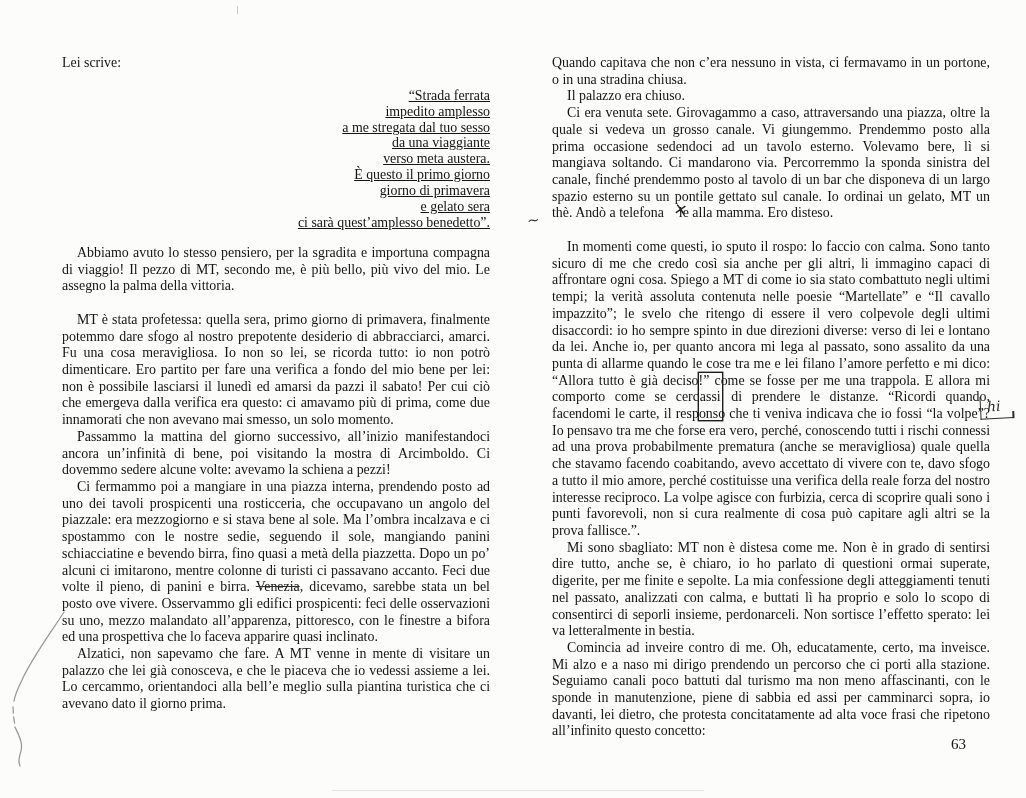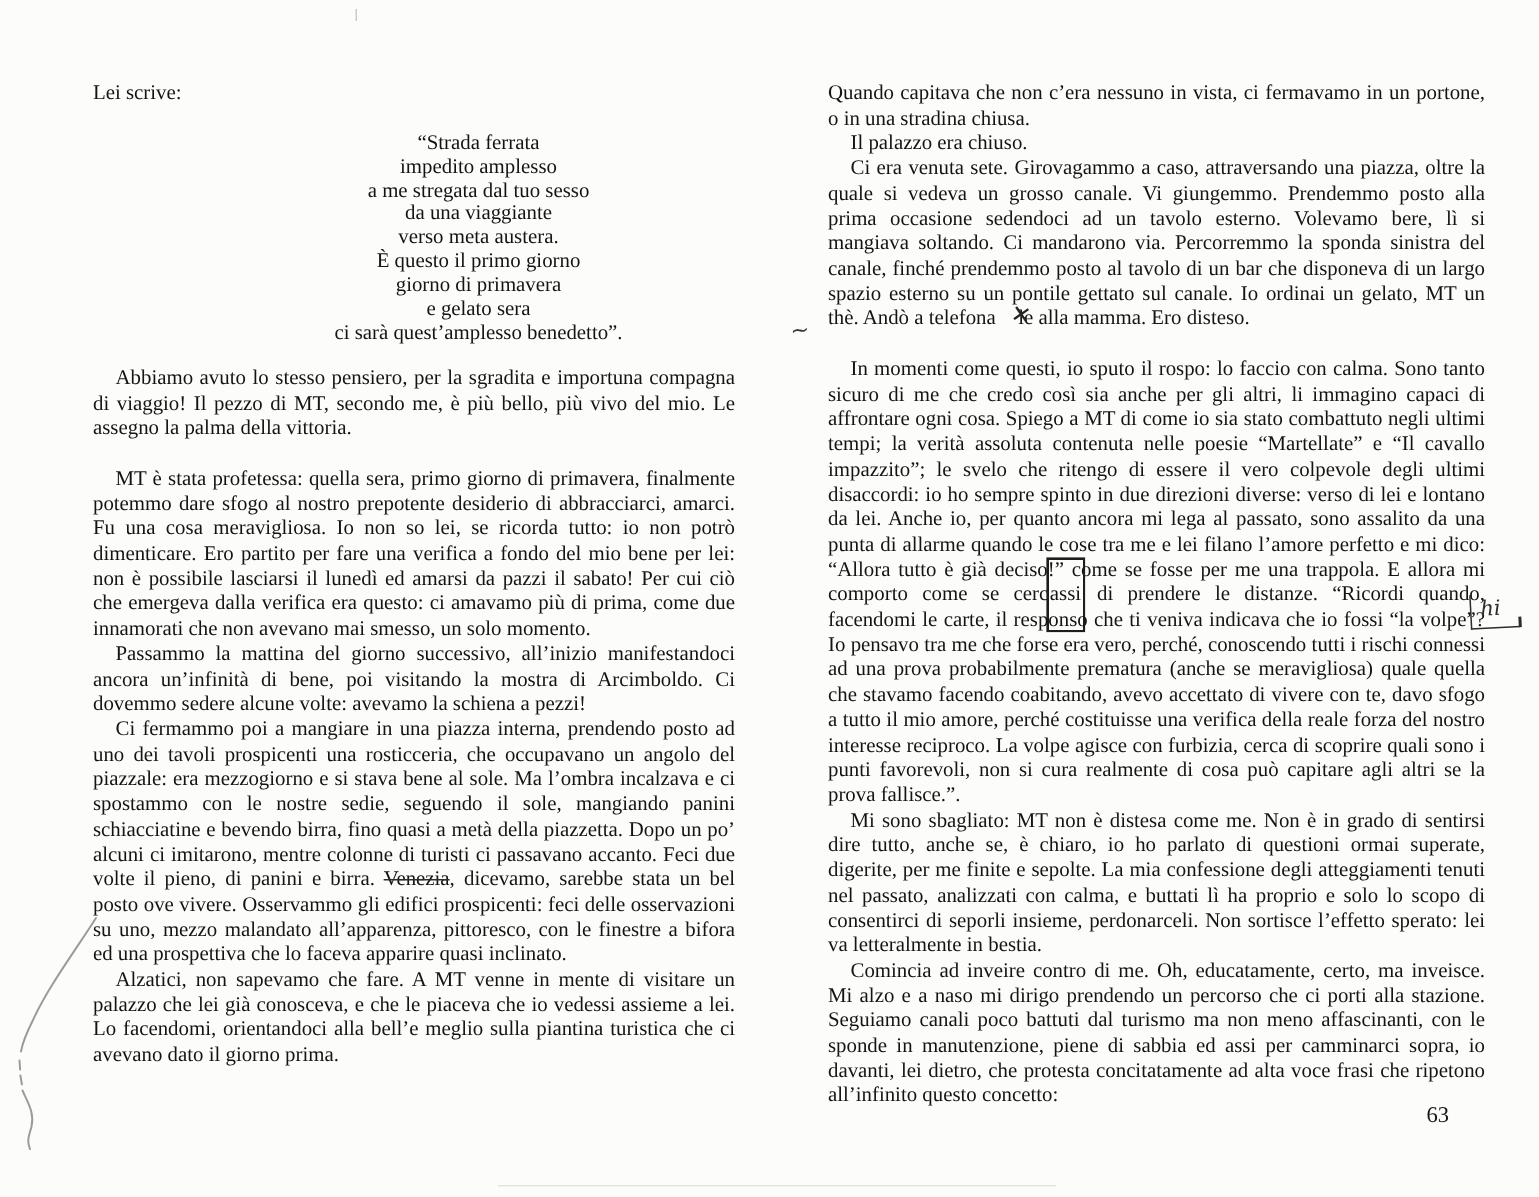--- a/index.html
+++ b/index.html
@@ -14,21 +14,21 @@
     text-align:justify;text-justify:inter-word;
   }
   .col-left{left:62px;width:428px;}
   .col-right{left:552px;width:438px;}
   p{margin:0;}
   .indent{text-indent:15px;}
   .gap-above{margin-top:17px;}
   .intro-line{text-align:left;}
   .poem{
     margin:16px 0 14px 86px;
-    line-height:15.9px;text-align:center;
+    line-height:15.9px;text-align:right;text-decoration:underline;
   }
   .strike{text-decoration:line-through;text-decoration-color:#2e2e2e;}
   .pen-x{position:relative;display:inline-block;}
   .pen-x::after{
     content:"\2715";
     position:absolute;left:-5px;top:-4px;
     color:#252525;font-size:16px;line-height:16px;
     font-family:"DejaVu Sans",sans-serif;
     transform:rotate(10deg);
   }
@@ -86,21 +86,21 @@
     <div>È questo il primo giorno</div>
     <div>giorno di primavera</div>
     <div>e gelato sera</div>
     <div>ci sarà quest’amplesso benedetto”.</div>
   </div>
 
   <p class="indent">Abbiamo avuto lo stesso pensiero, per la sgradita e importuna compagna di viaggio! Il pezzo di MT, secondo me, è più bello, più vivo del mio. Le assegno la palma della vittoria.</p>
   <p class="indent gap-above">MT è stata profetessa: quella sera, primo giorno di primavera, finalmente potemmo dare sfogo al nostro prepotente desiderio di abbracciarci, amarci. Fu una cosa meravigliosa. Io non so lei, se ricorda tutto: io non potrò dimenticare. Ero partito per fare una verifica a fondo del mio bene per lei: non è possibile lasciarsi il lunedì ed amarsi da pazzi il sabato! Per cui ciò che emergeva dalla verifica era questo: ci amavamo più di prima, come due innamorati che non avevano mai smesso, un solo momento.</p>
   <p class="indent">Passammo la mattina del giorno successivo, all’inizio manifestandoci ancora un’infinità di bene, poi visitando la mostra di Arcimboldo. Ci dovemmo sedere alcune volte: avevamo la schiena a pezzi!</p>
   <p class="indent"><span>Ci fermammo poi a mangiare in una piazza interna, prendendo posto ad uno dei tavoli prospicenti una rosticceria, che occupavano un angolo del piazzale: era mezzogiorno e si stava bene al sole. Ma l’ombra incalzava e ci spostammo con le nostre sedie, seguendo il sole, mangiando panini schiacciatine e bevendo birra, fino quasi a metà della piazzetta. Dopo un po’ alcuni ci imitarono, mentre colonne di turisti ci passavano accanto. Feci due volte il pieno, di panini e birra. </span><span class="strike">Venezia</span><span>, dicevamo, sarebbe stata un bel posto ove vivere. Osservammo gli edifici prospicenti: feci delle osservazioni su uno, mezzo malandato all’apparenza, pittoresco, con le finestre a bifora ed una prospettiva che lo faceva apparire quasi inclinato.</span></p>
-  <p class="indent">Alzatici, non sapevamo che fare. A MT venne in mente di visitare un palazzo che lei già conosceva, e che le piaceva che io vedessi assieme a lei. Lo facendomi, orientandoci alla bell’e meglio sulla piantina turistica che ci avevano dato il giorno prima.</p>
+  <p class="indent">Alzatici, non sapevamo che fare. A MT venne in mente di visitare un palazzo che lei già conosceva, e che le piaceva che io vedessi assieme a lei. Lo cercammo, orientandoci alla bell’e meglio sulla piantina turistica che ci avevano dato il giorno prima.</p>
 </div>
 
 <div class="col col-right">
   <p>Quando capitava che non c’era nessuno in vista, ci fermavamo in un portone, o in una stradina chiusa.</p>
   <p class="indent">Il palazzo era chiuso.</p>
   <p class="indent"><span>Ci era venuta sete. Girovagammo a caso, attraversando una piazza, oltre la quale si vedeva un grosso canale. Vi giungemmo. Prendemmo posto alla prima occasione sedendoci ad un tavolo esterno. Volevamo bere, lì si mangiava soltando. Ci mandarono via. Percorremmo la sponda sinistra del canale, finché prendemmo posto al tavolo di un bar che disponeva di un largo spazio esterno su un pontile gettato sul canale. Io ordinai un gelato, MT un thè. Andò a telefona</span><span class="pen-x">l</span><span>e alla mamma. Ero disteso.</span></p>
   <p class="indent gap-above"><span>In momenti come questi, io sputo il rospo: lo faccio con calma. Sono tanto sicuro di me che credo così sia anche per gli altri, li immagino capaci di affrontare ogni cosa. Spiego a MT di come io sia stato combattuto negli ultimi tempi; la verità assoluta contenuta nelle poesie “Martellate” e “Il cavallo impazzito”; le svelo che ritengo di essere il vero colpevole degli ultimi disaccordi: io ho sempre spinto in due direzioni diverse: verso di lei e lontano da lei. Anche io, per quanto ancora mi lega al passato, sono assalito da una punta di allarme quando le cose tra me e lei filano l’amore perfetto e mi dico: “Allora tutto è già deciso!” come se fosse per me una trappola. E allora mi comporto come se cerc</span><span class="pen-box">assi</span><span> di prendere le distanze. “Ricordi quando, facendomi le carte, il responso che ti veniva indicava che io fossi “la volpe”? Io pensavo tra me che forse era vero, perché, conoscendo tutti i rischi connessi ad una prova probabilmente prematura (anche se meravigliosa) quale quella che stavamo facendo coabitando, avevo accettato di vivere con te, davo sfogo a tutto il mio amore, perché costituisse una verifica della reale forza del nostro interesse reciproco. La volpe agisce con furbizia, cerca di scoprire quali sono i punti favorevoli, non si cura realmente di cosa può capitare agli altri se la prova fallisce.”.</span></p>
   <p class="indent">Mi sono sbagliato: MT non è distesa come me. Non è in grado di sentirsi dire tutto, anche se, è chiaro, io ho parlato di questioni ormai superate, digerite, per me finite e sepolte. La mia confessione degli atteggiamenti tenuti nel passato, analizzati con calma, e buttati lì ha proprio e solo lo scopo di consentirci di seporli insieme, perdonarceli. Non sortisce l’effetto sperato: lei va letteralmente in bestia.</p>
   <p class="indent">Comincia ad inveire contro di me. Oh, educatamente, certo, ma inveisce. Mi alzo e a naso mi dirigo prendendo un percorso che ci porti alla stazione. Seguiamo canali poco battuti dal turismo ma non meno affascinanti, con le sponde in manutenzione, piene di sabbia ed assi per camminarci sopra, io davanti, lei dietro, che protesta concitatamente ad alta voce frasi che ripetono all’infinito questo concetto:</p>
 </div>

